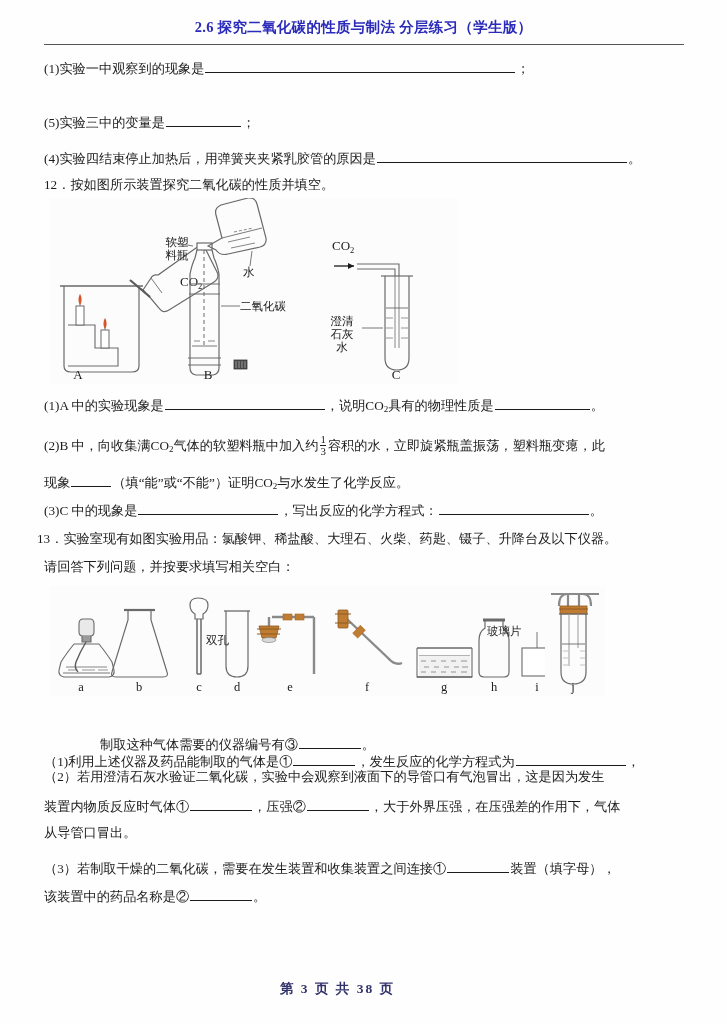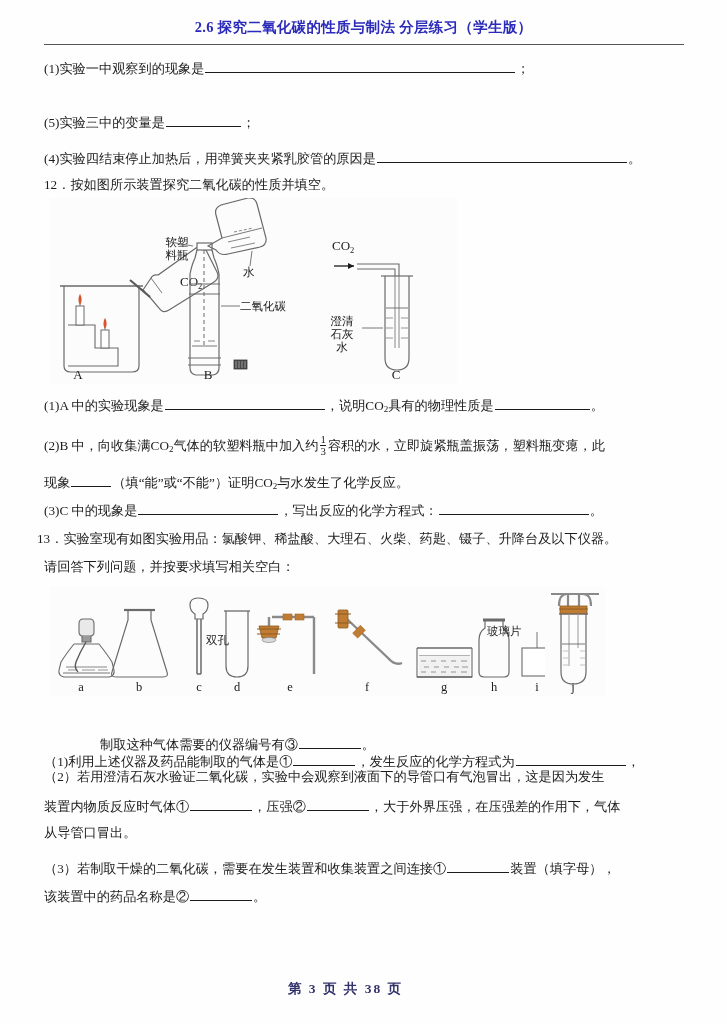--- a/index.html
+++ b/index.html
@@ -98,21 +98,20 @@
   
   .footer {
     position: absolute;
     left: 0; top: 980px;
     width: 675px;
     text-align: center;
     font-size: 13.5px;
     color: #33336b;
     letter-spacing: 2px;
     font-weight: bold;
-    margin-left: 8px;
   }
 </style>
 </head>
 <body>
 
 <div class="page">
 
   <div class="doc-title">2.6  探究二氧化碳的性质与制法  分层练习（学生版）</div>
   <div class="title-rule"></div>
 

